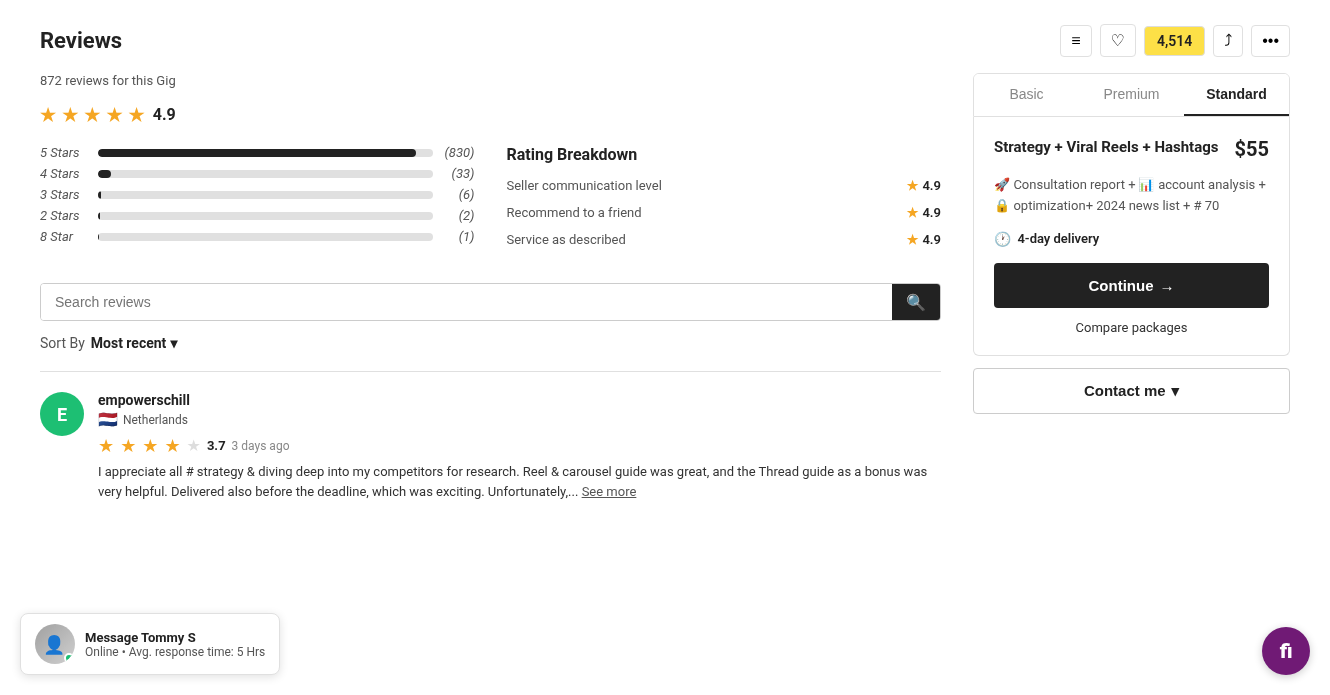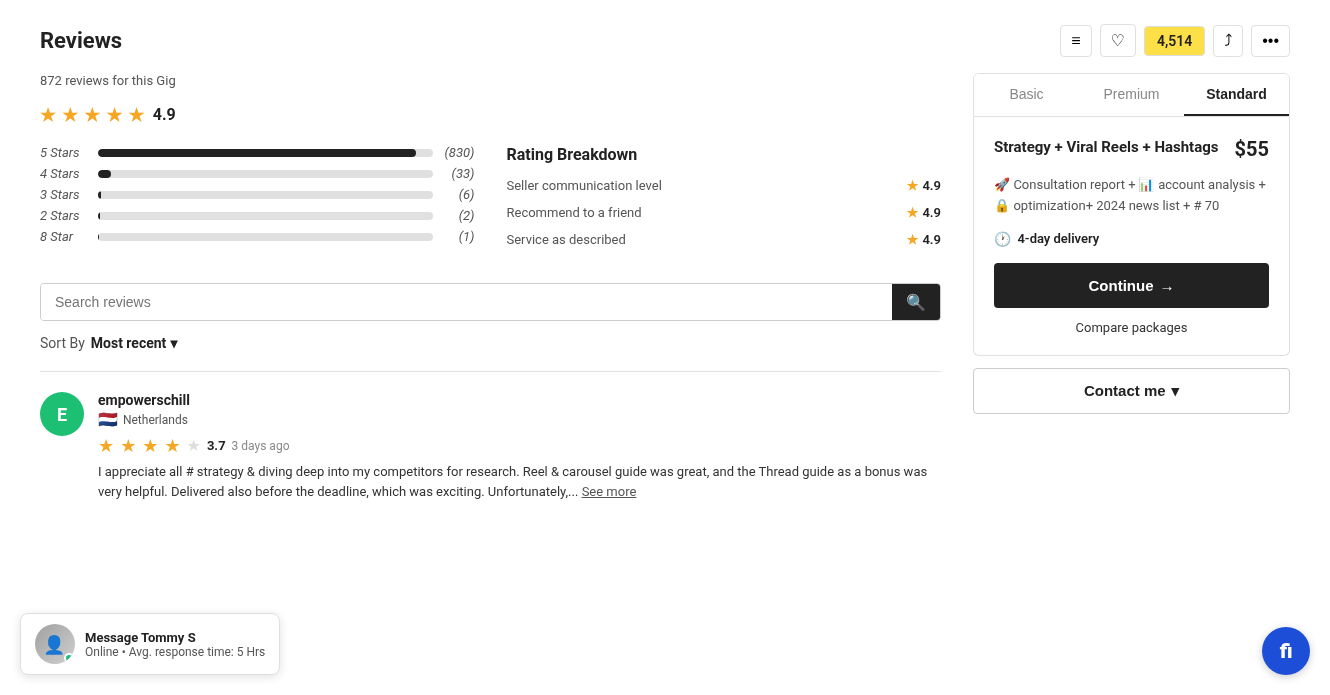--- a/index.html
+++ b/index.html
@@ -383,21 +383,21 @@
     .msg-name { font-weight: 700; font-size: 13px; }
     .msg-status { color: #555; }
 
     
     .fiverr-fab {
       position: fixed;
       bottom: 20px;
       right: 20px;
       width: 48px;
       height: 48px;
-      background: #1d4ed8;
+      background: #701a75;
       border-radius: 50%;
       display: flex;
       align-items: center;
       justify-content: center;
       cursor: pointer;
       box-shadow: 0 2px 8px rgba(0,0,0,0.2);
     }
     .fiverr-fab-icon {
       color: #fff;
       font-weight: 900;

